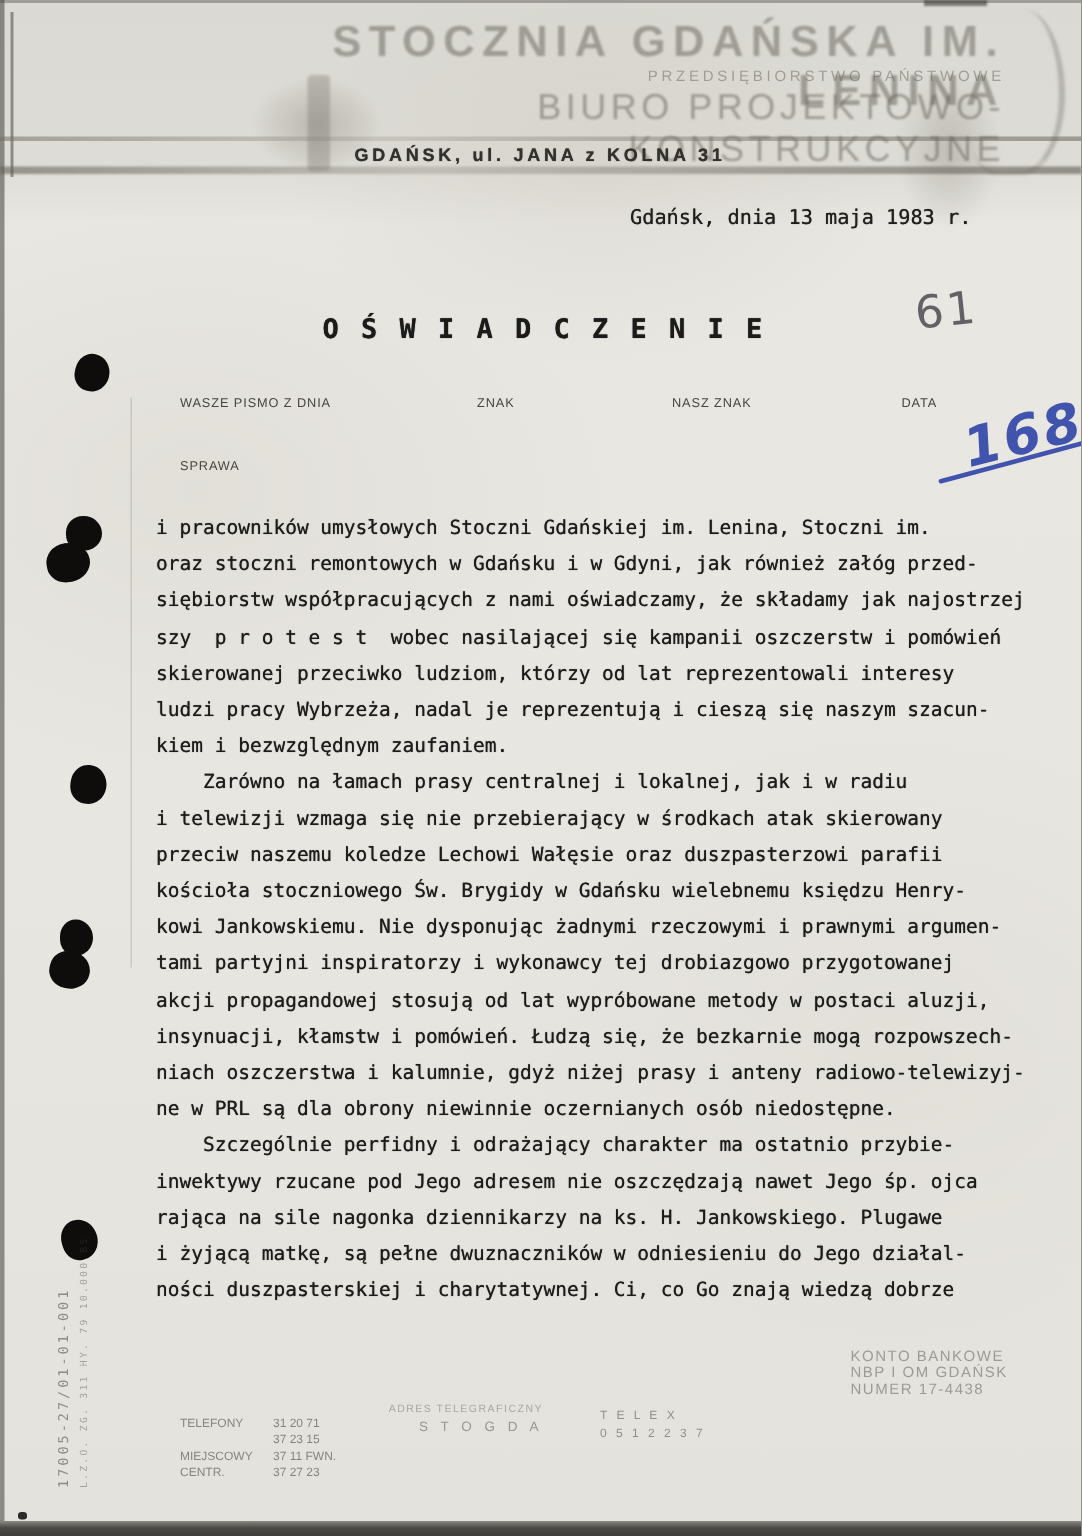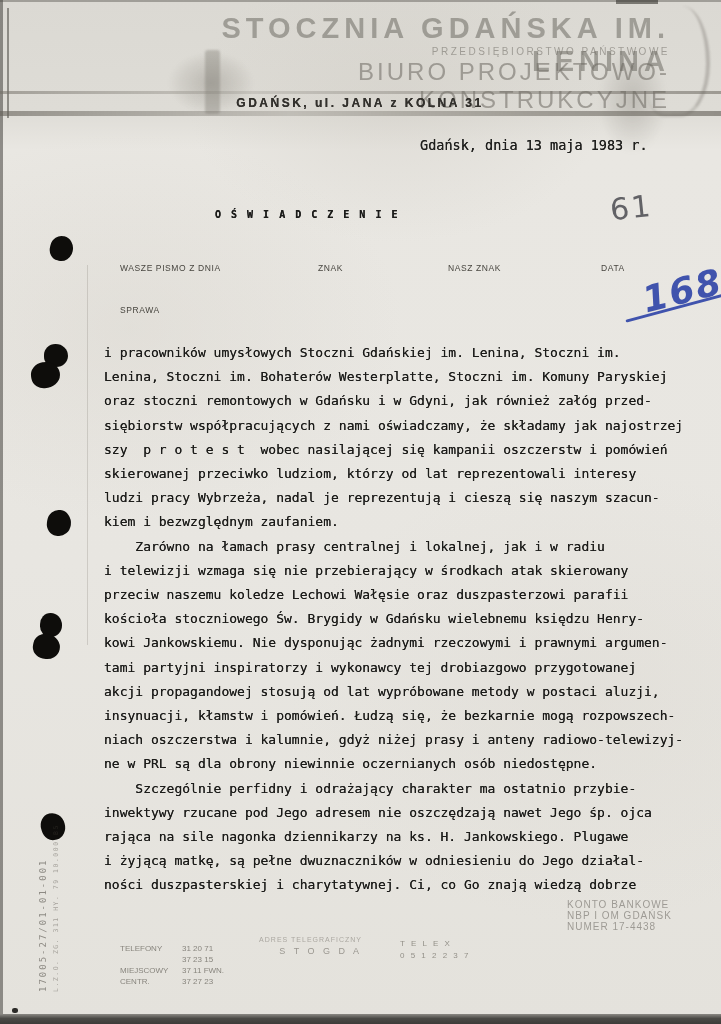--- a/index.html
+++ b/index.html
@@ -45,21 +45,21 @@
   .blot{background:#0e0d0b;border-radius:48% 52% 50% 46%;}
   
   .hand-pencil{top:190px;left:610px;font-family:"DejaVu Sans",sans-serif;font-size:30px;
     color:rgba(74,74,80,.85);transform:rotate(-6deg);letter-spacing:2px;}
   .hand-pen{top:270px;left:642px;font-family:"DejaVu Sans",sans-serif;font-style:italic;font-size:36px;
     font-weight:bold;color:#4053ad;transform:rotate(-14deg);letter-spacing:2px;}
   .hand-strike{top:306px;left:624px;width:106px;height:3px;background:#4053ad;border-radius:2px;
     transform:rotate(-15deg);}
   
   .dateline{top:137px;left:420px;font-size:13.5px;color:#1f1f1d;text-shadow:0 0 .5px #2a2a28;}
-  .doc-title{top:209px;left:215px;font-size:10px;font-weight:bold;letter-spacing:2px;color:#1b1b19;
+  .doc-title{top:209px;left:215px;font-size:18px;font-weight:bold;letter-spacing:2px;color:#1b1b19;
     text-shadow:0 0 .6px #222;}
   .form-label{font-family:"Liberation Sans",sans-serif;font-size:8.5px;letter-spacing:.6px;color:#47453f;}
   .body-text{top:341px;left:104px;width:616px;font-size:13px;line-height:24.2px;color:#1b1b19;
     text-shadow:0 0 .55px rgba(20,20,18,.85);}
   .body-text .tline{white-space:pre;}
   .para{margin:0;}
   
   .foot{font-family:"Liberation Sans",sans-serif;color:rgba(72,68,60,.60);filter:blur(.25px);}
   .phones{top:943px;left:120px;font-size:8px;line-height:11px;}
   .phones .row{display:flex;}
@@ -106,21 +106,20 @@
   <div class="abs form-label" style="top:263px;left:318px;">ZNAK</div>
   <div class="abs form-label" style="top:263px;left:448px;">NASZ ZNAK</div>
   <div class="abs form-label" style="top:263px;left:601px;">DATA</div>
   <div class="abs form-label" style="top:305px;left:120px;">SPRAWA</div>
 
   <div class="abs fold-line"></div>
 
   <div class="abs body-text" id="doc-body">
       <div class="para">
         <div class="tline">i pracowników umysłowych Stoczni Gdańskiej im. Lenina, Stoczni im.</div>
-        <div class="tline">Lenina, Stoczni im. Bohaterów Westerplatte, Stoczni im. Komuny Paryskiej</div>
         <div class="tline">oraz stoczni remontowych w Gdańsku i w Gdyni, jak również załóg przed-</div>
         <div class="tline">siębiorstw współpracujących z nami oświadczamy, że składamy jak najostrzej</div>
         <div class="tline">szy  p r o t e s t  wobec nasilającej się kampanii oszczerstw i pomówień</div>
         <div class="tline">skierowanej przeciwko ludziom, którzy od lat reprezentowali interesy</div>
         <div class="tline">ludzi pracy Wybrzeża, nadal je reprezentują i cieszą się naszym szacun-</div>
         <div class="tline">kiem i bezwzględnym zaufaniem.</div>
       </div>
       <div class="para">
         <div class="tline">    Zarówno na łamach prasy centralnej i lokalnej, jak i w radiu</div>
         <div class="tline">i telewizji wzmaga się nie przebierający w środkach atak skierowany</div>

